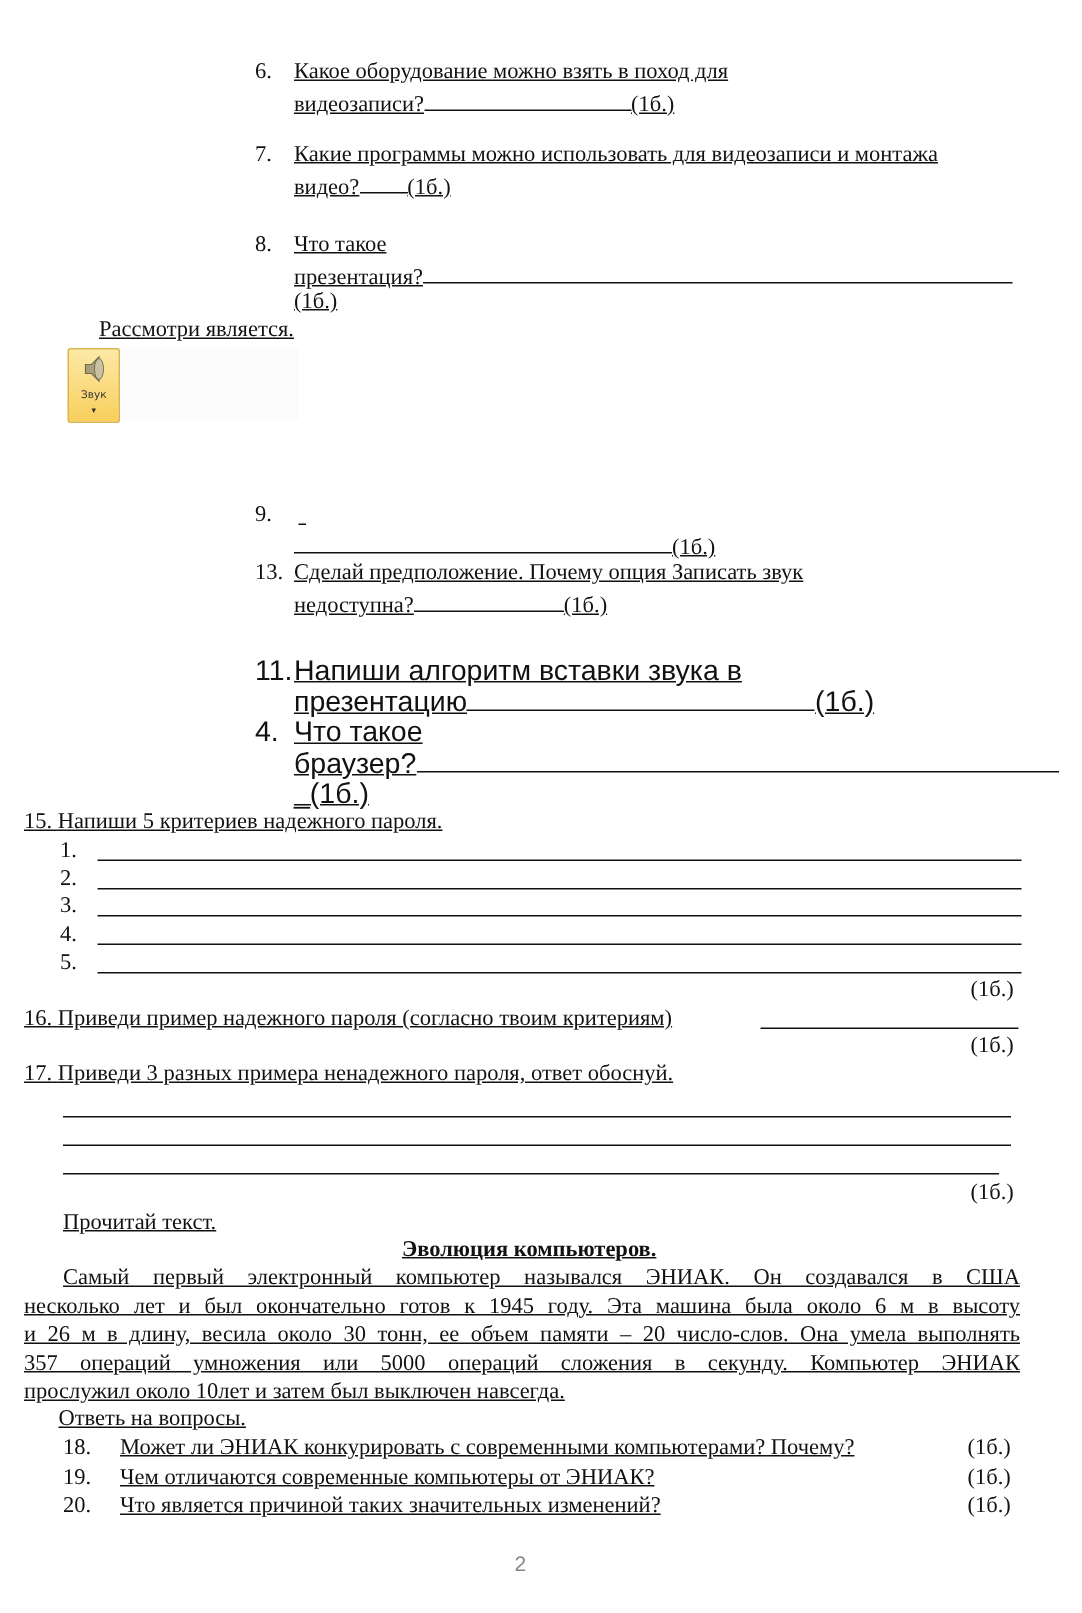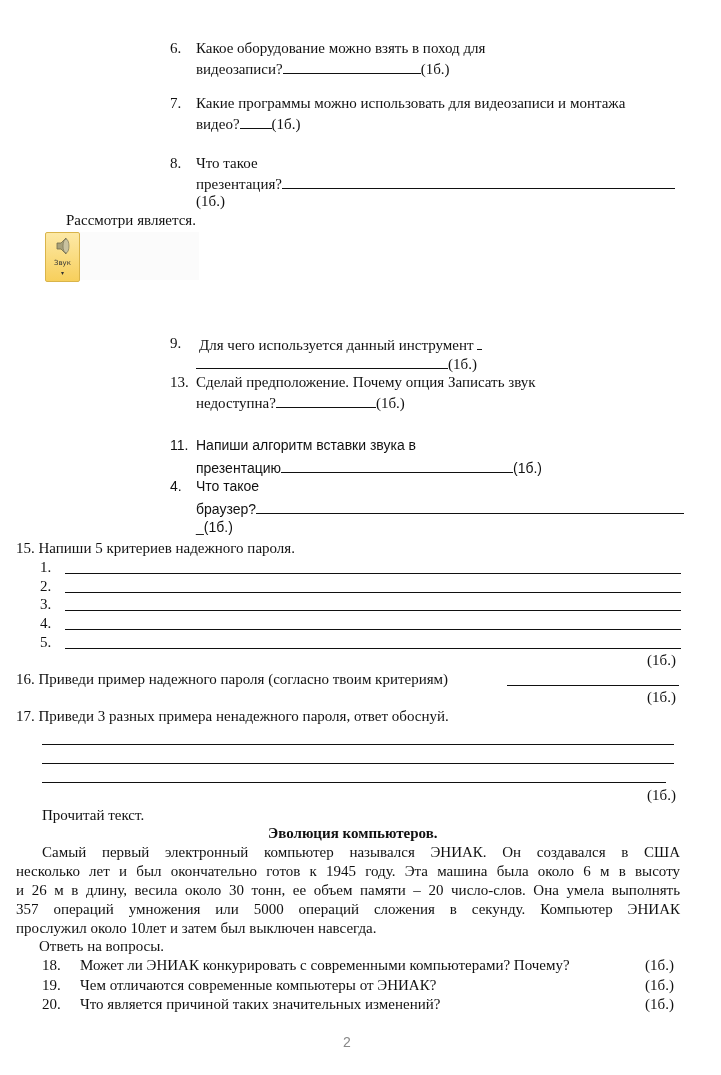--- a/index.html
+++ b/index.html
@@ -1,21 +1,21 @@
 <!DOCTYPE html>
 <html><head>
   <meta charset="utf-8">
   <style>
     html, body { margin: 0; padding: 0; background: #ffffff; }
     body {
       width: 721px; height: 1075px; position: relative; overflow: hidden;
       font-family: "Liberation Serif", serif; font-size: 15px; color: #111;
     }
-    .abs { position: absolute; white-space: nowrap; }
-    .sans { font-family: "Liberation Sans", sans-serif; font-size: 14px; }
+    .abs { position: absolute; white-space: nowrap; text-decoration: underline; }
+    .sans { font-family: "Liberation Sans", sans-serif; font-size: 19px; }
     .num { position: absolute; }
     .ln { display: inline-block; border-bottom: 1px solid #111; height: 14px; vertical-align: baseline; }
     .hr { position: absolute; border-bottom: 1px solid #111; height: 0; }
     .pts { position: absolute; }
     .bold { font-weight: bold; }
     .just { text-align: justify; text-align-last: justify; white-space: nowrap; }
 
     
     .pic { position: absolute; left: 43px; top: 232px; width: 157px; height: 100px; }
     .ribbon-btn {
@@ -59,21 +59,21 @@
     <svg class="spk" viewBox="0 0 16 18">
       <path d="M2 6 L6 6 L11 1 L11 17 L6 12 L2 12 Z" fill="#a7a07a" stroke="#6f6a4d" stroke-width="0.8"></path>
       <ellipse cx="11" cy="9" rx="3" ry="7" fill="#c9c2a0" stroke="#6f6a4d" stroke-width="0.6"></ellipse>
     </svg>
     <div class="ribbon-label">Звук</div>
     <div class="ribbon-arrow">▾</div>
   </div>
 </div>
 
 <span class="num" style="left:170px;top:335px;">9.</span>
-<span class="abs" style="left:199px;top:335px;"><span>Для чего используется данный инструмент</span> <span class="ln" style="width:5px;"></span></span>
+<span class="abs" style="left:199px;top:335px;"> <span class="ln" style="width:5px;"></span></span>
 <span class="abs" style="left:196px;top:354px;"><span class="ln" style="width:252px;"></span><span>(1б.)</span></span>
 
 <span class="num" style="left:170px;top:374px;">13.</span>
 <span class="abs" style="left:196px;top:374px;">Сделай предположение. Почему опция Записать звук</span>
 <span class="abs" style="left:196px;top:393px;"><span>недоступна?</span><span class="ln" style="width:100px;"></span><span>(1б.)</span></span>
 
 <span class="num sans" style="left:170px;top:437px;">11.</span>
 <span class="abs sans" style="left:196px;top:437px;">Напиши алгоритм вставки звука в</span>
 <span class="abs sans" style="left:196px;top:458px;"><span>презентацию</span><span class="ln" style="width:232px;"></span><span>(1б.)</span></span>
 

